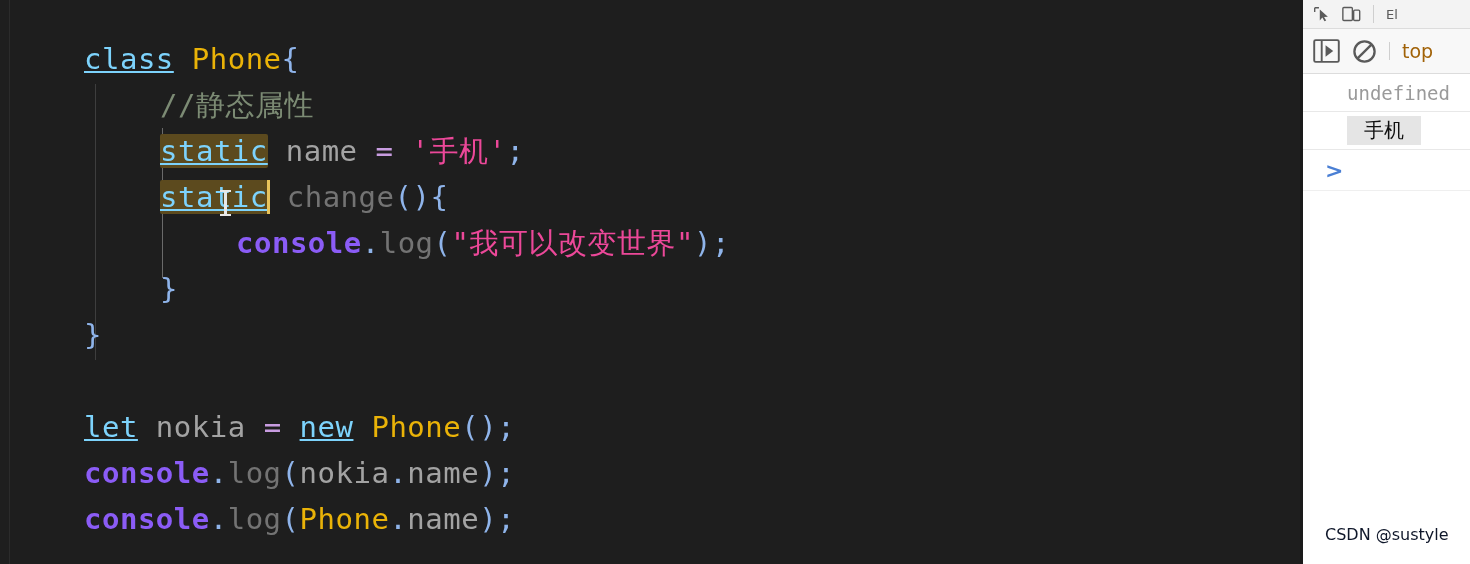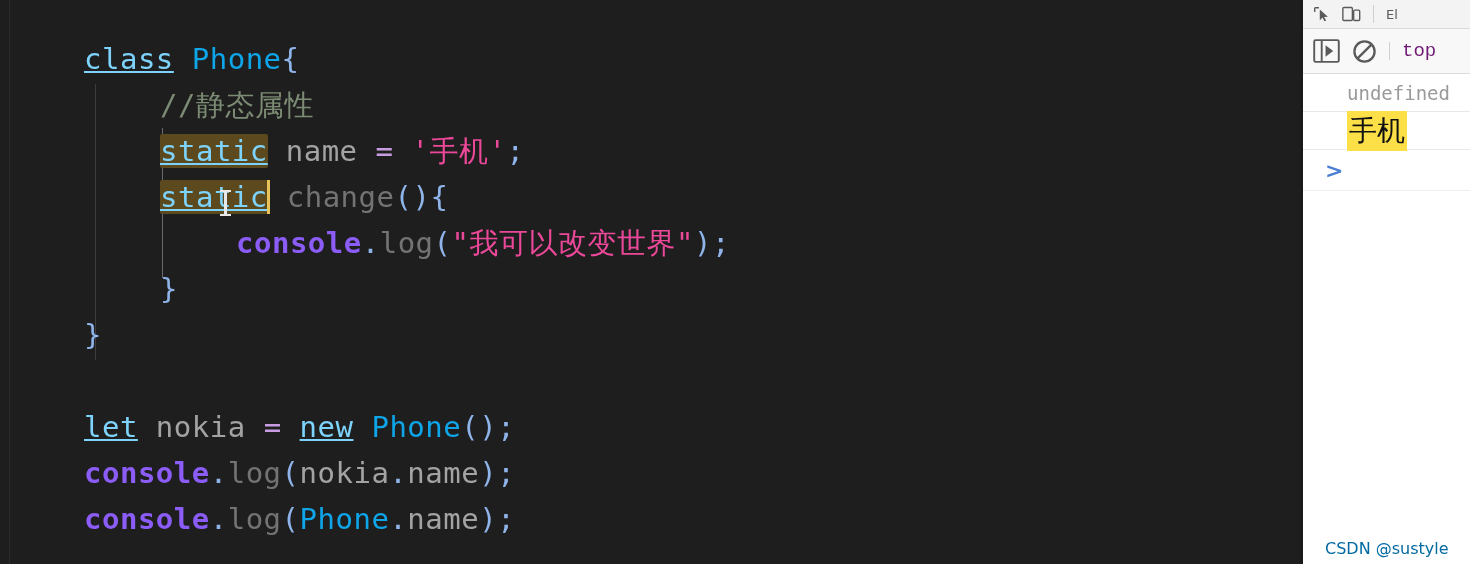--- a/index.html
+++ b/index.html
@@ -27,21 +27,21 @@
     letter-spacing:0.5px;
     white-space:pre;
   }
   .line{position:relative;height:46px;padding-left:84px;}
   
   .guide{position:absolute;width:1px;background:#3e3e3e;}
   .guide.active{background:#6a6a6a;}
 
   
   .kw{color:#7dd3fc;text-decoration:underline;}          
-  .cls{color:#0ea5e9;}         
+  .cls{color:#eab308;}         
   .fn{color:#737373;}          
   .obj{color:#8b5cf6;font-weight:bold;}         
   .plain{color:#a3a3a3;}       
   .punc{color:#8fb4ea;}        
   .op{color:#c89ce0;}          
   .str{color:#ec4899;text-align:center;}         
   .cmt{color:#7c8b74;}
   .hl{background:#5c4a1e;border-radius:2px;}
   .caret{
     display:inline-block;width:3px;height:34px;
@@ -71,44 +71,44 @@
     border-bottom:1px solid #dcdcdc;
     background:#f3f3f3;
   }
   .dt-bar.row2{height:44px;background:#f8f8f8;}
   .icon{display:inline-flex;align-items:center;justify-content:center;flex:0 0 auto;}
   .sep{width:1px;height:18px;background:#cfcfcf;flex:0 0 auto;}
   .tabtext{
     font-size:13px;color:#5a5a5a;white-space:nowrap;overflow:hidden;
     font-family:"DejaVu Sans",sans-serif;
   }
-  .ctx{font-size:19px;color:#701a75;white-space:nowrap;font-family:Liberation Mono, monospace;}
+  .ctx{font-size:19px;color:#a16207;white-space:nowrap;}
 
   .console-area{position:relative;background:#fff;}
   .crow{
     height:37px;display:flex;align-items:center;
     padding-left:44px;
     border-bottom:1px solid #e8e8e8;
     font-family:"DejaVu Sans Mono",monospace;
     font-size:19px;
   }
   .crow.undef{color:#9a9a9a;}
   .crow.sel .val{
-    background:#fde047;color:#111;
-    font-family:"DejaVu Sans",sans-serif;font-size:28px;
-    padding:1px 2px;
+    background:#e5e5e5;color:#111;
+    font-family:"DejaVu Sans",sans-serif;font-size:20px;
+    padding:1px 17px;
   }
   .prompt{
     height:40px;display:flex;align-items:center;padding-left:22px;
     color:#4a7fd4;font-size:22px;font-weight:bold;
     border-bottom:1px solid #efefef;
   }
   .watermark{
-    position:absolute;left:22px;bottom:6px;
-    color:#0369a1;font-size:16px;
+    position:absolute;left:22px;bottom:20px;
+    color:#0f172a;font-size:16px;
     font-family:"DejaVu Sans",sans-serif;
     white-space:nowrap;
   }
 </style>
 </head>
 <body>
 
 <div class="screen">
 
   <div class="editor">

